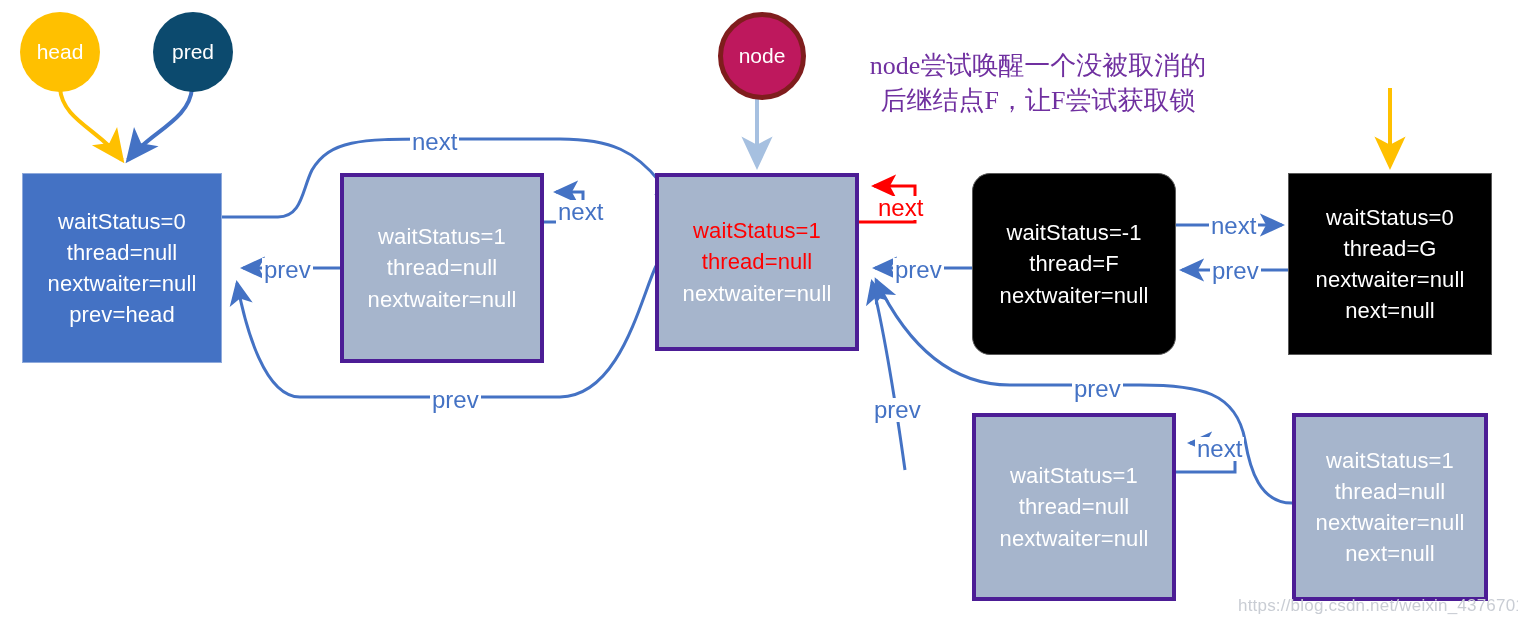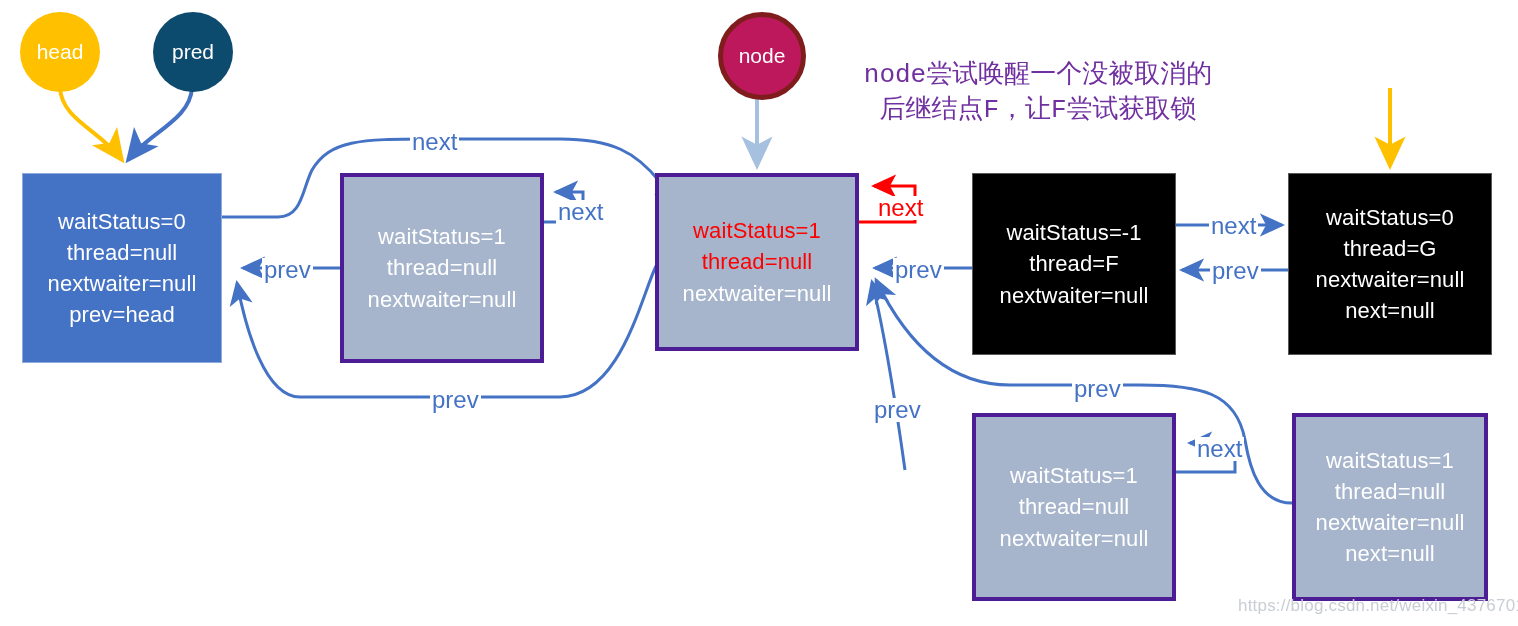--- a/index.html
+++ b/index.html
@@ -145,21 +145,21 @@
     <span class="nb-line">thread=null</span>
     <span class="nb-line">nextwaiter=null</span>
   </div>
 
   <div class="node-box nb-grey" style="left:655px;top:173px;width:204px;height:178px;">
     <span class="nb-line red-line">waitStatus=1</span>
     <span class="nb-line red-line">thread=null</span>
     <span class="nb-line">nextwaiter=null</span>
   </div>
 
-  <div class="node-box nb-black" style="left:972px;top:173px;width:204px;height:182px;">
+  <div class="node-box nb-black" style="left:972px;top:173px;width:204px;height:182px;border-radius:18px;">
     <span class="nb-line">waitStatus=-1</span>
     <span class="nb-line">thread=F</span>
     <span class="nb-line">nextwaiter=null</span>
   </div>
 
   <div class="node-box nb-black" style="left:1288px;top:173px;width:204px;height:182px;">
     <span class="nb-line">waitStatus=0</span>
     <span class="nb-line">thread=G</span>
     <span class="nb-line">nextwaiter=null</span>
     <span class="nb-line">next=null</span>
@@ -215,18 +215,18 @@
   </div>
 
   <div class="edge-label" style="left:1195px;top:437px;">
     <span>next</span>
   </div>
 
   <div class="edge-label" style="left:1072px;top:377px;">
     <span>prev</span>
   </div>
 
-  <div class="annotation" style="left:848px;top:58px;width:380px;font-family:Liberation Mono, monospace;">node尝试唤醒一个没被取消的
+  <div class="annotation" style="left:848px;top:48px;width:380px;">node尝试唤醒一个没被取消的
 后继结点F，让F尝试获取锁</div>
 
   <div class="watermark" style="left:1238px;top:596px;">https://blog.csdn.net/weixin_43767015</div>
 
 </div>
 
 </body></html>

